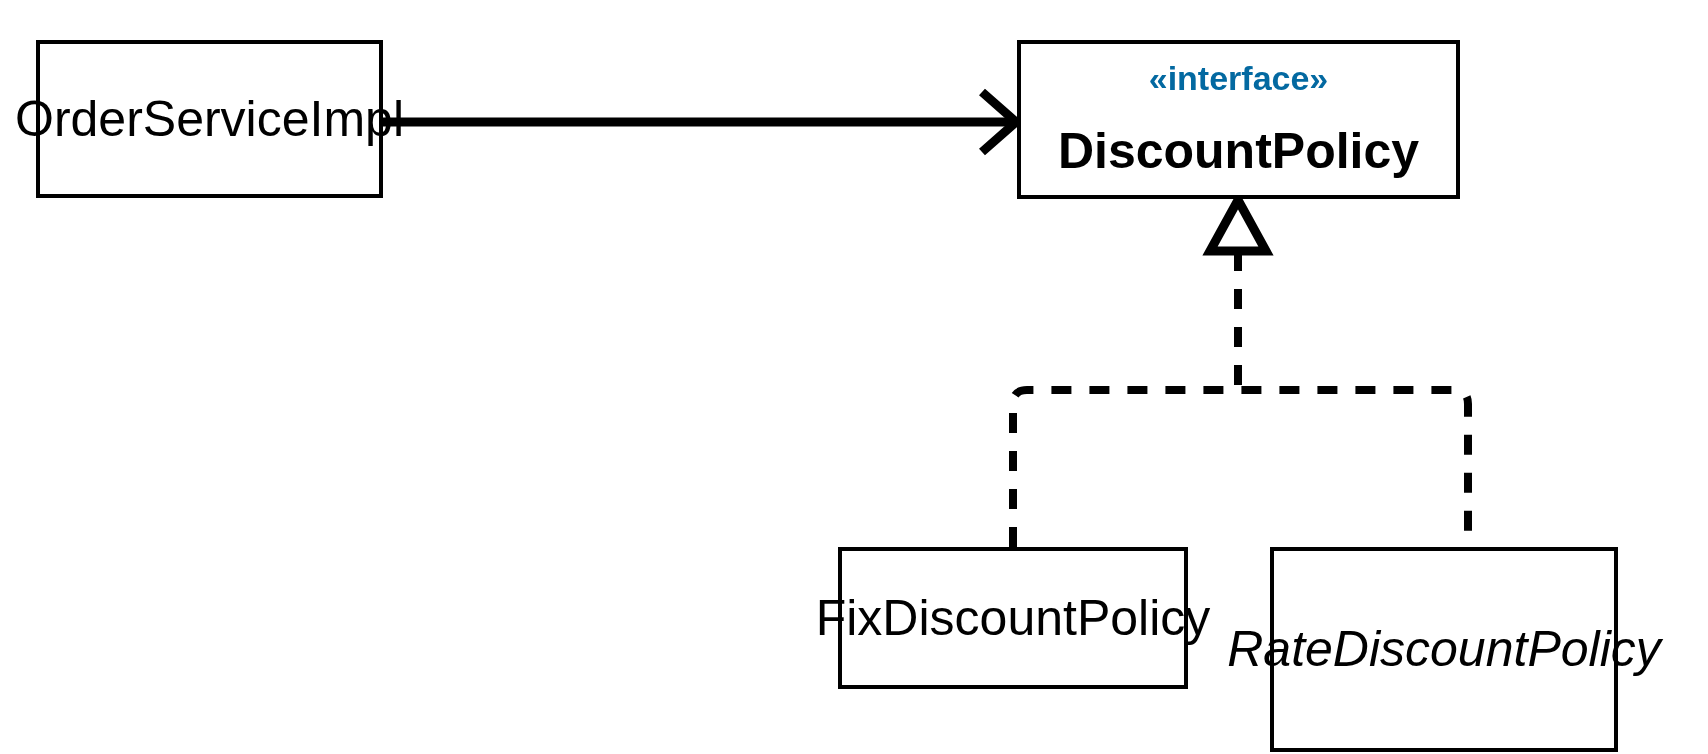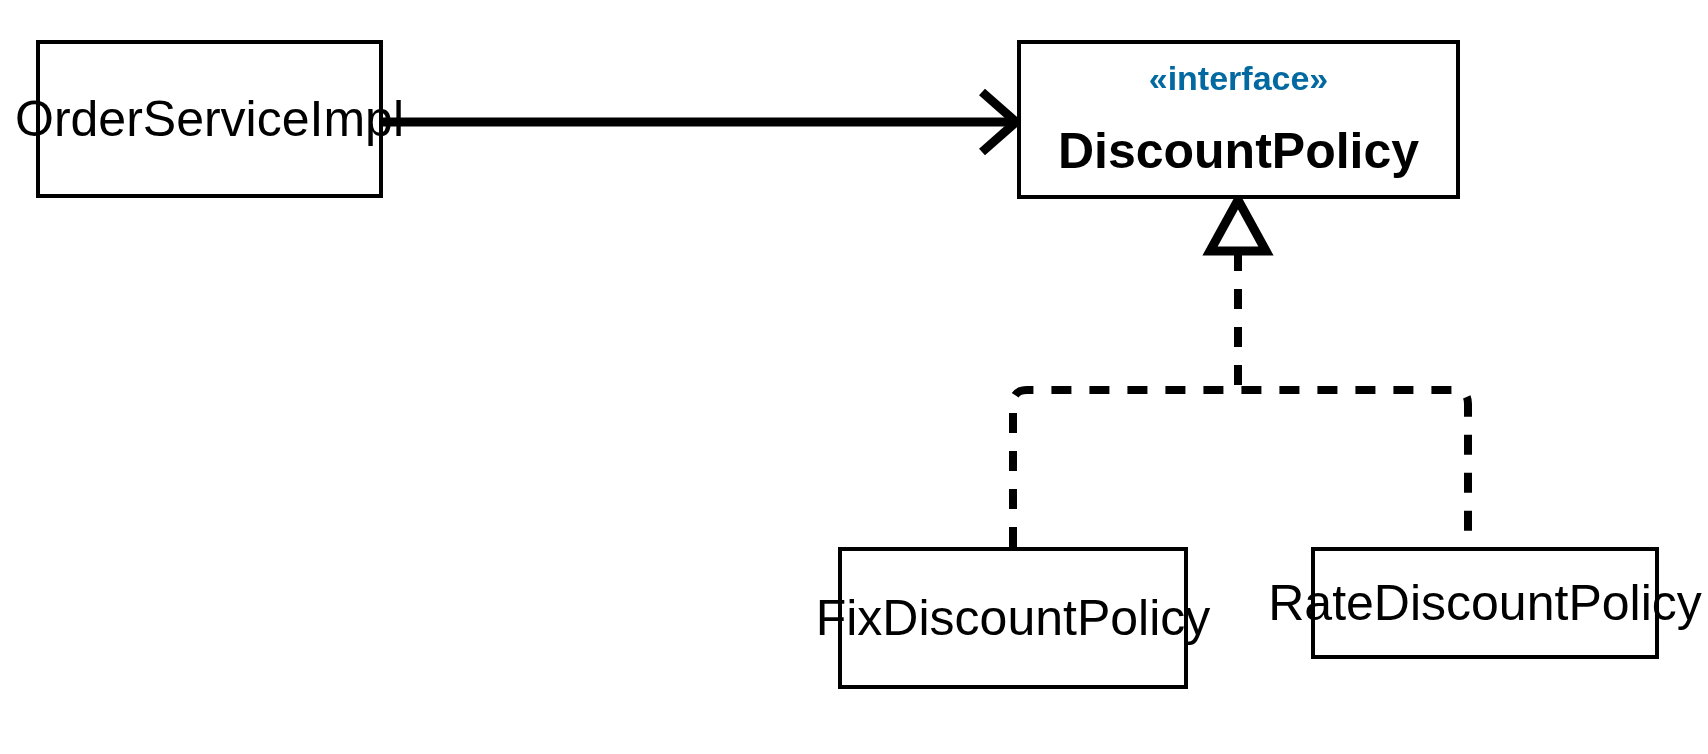--- a/index.html
+++ b/index.html
@@ -87,17 +87,17 @@
 
   <div class="node-box" style="left:1017px; top:40px; width:443px; height:159px;">
     <div class="node-stereotype">«interface»</div>
     <div class="node-label bold">DiscountPolicy</div>
   </div>
 
   <div class="node-box" style="left:838px; top:547px; width:350px; height:142px;">
     <div class="node-label">FixDiscountPolicy</div>
   </div>
 
-  <div class="node-box" style="left:1311px; top:547px; width:348px; height:112px;">
+  <div class="node-box" style="left:1270px; top:547px; width:348px; height:205px;font-style:italic;">
     <div class="node-label">RateDiscountPolicy</div>
   </div>
 
 </div>
 
 </body></html>

